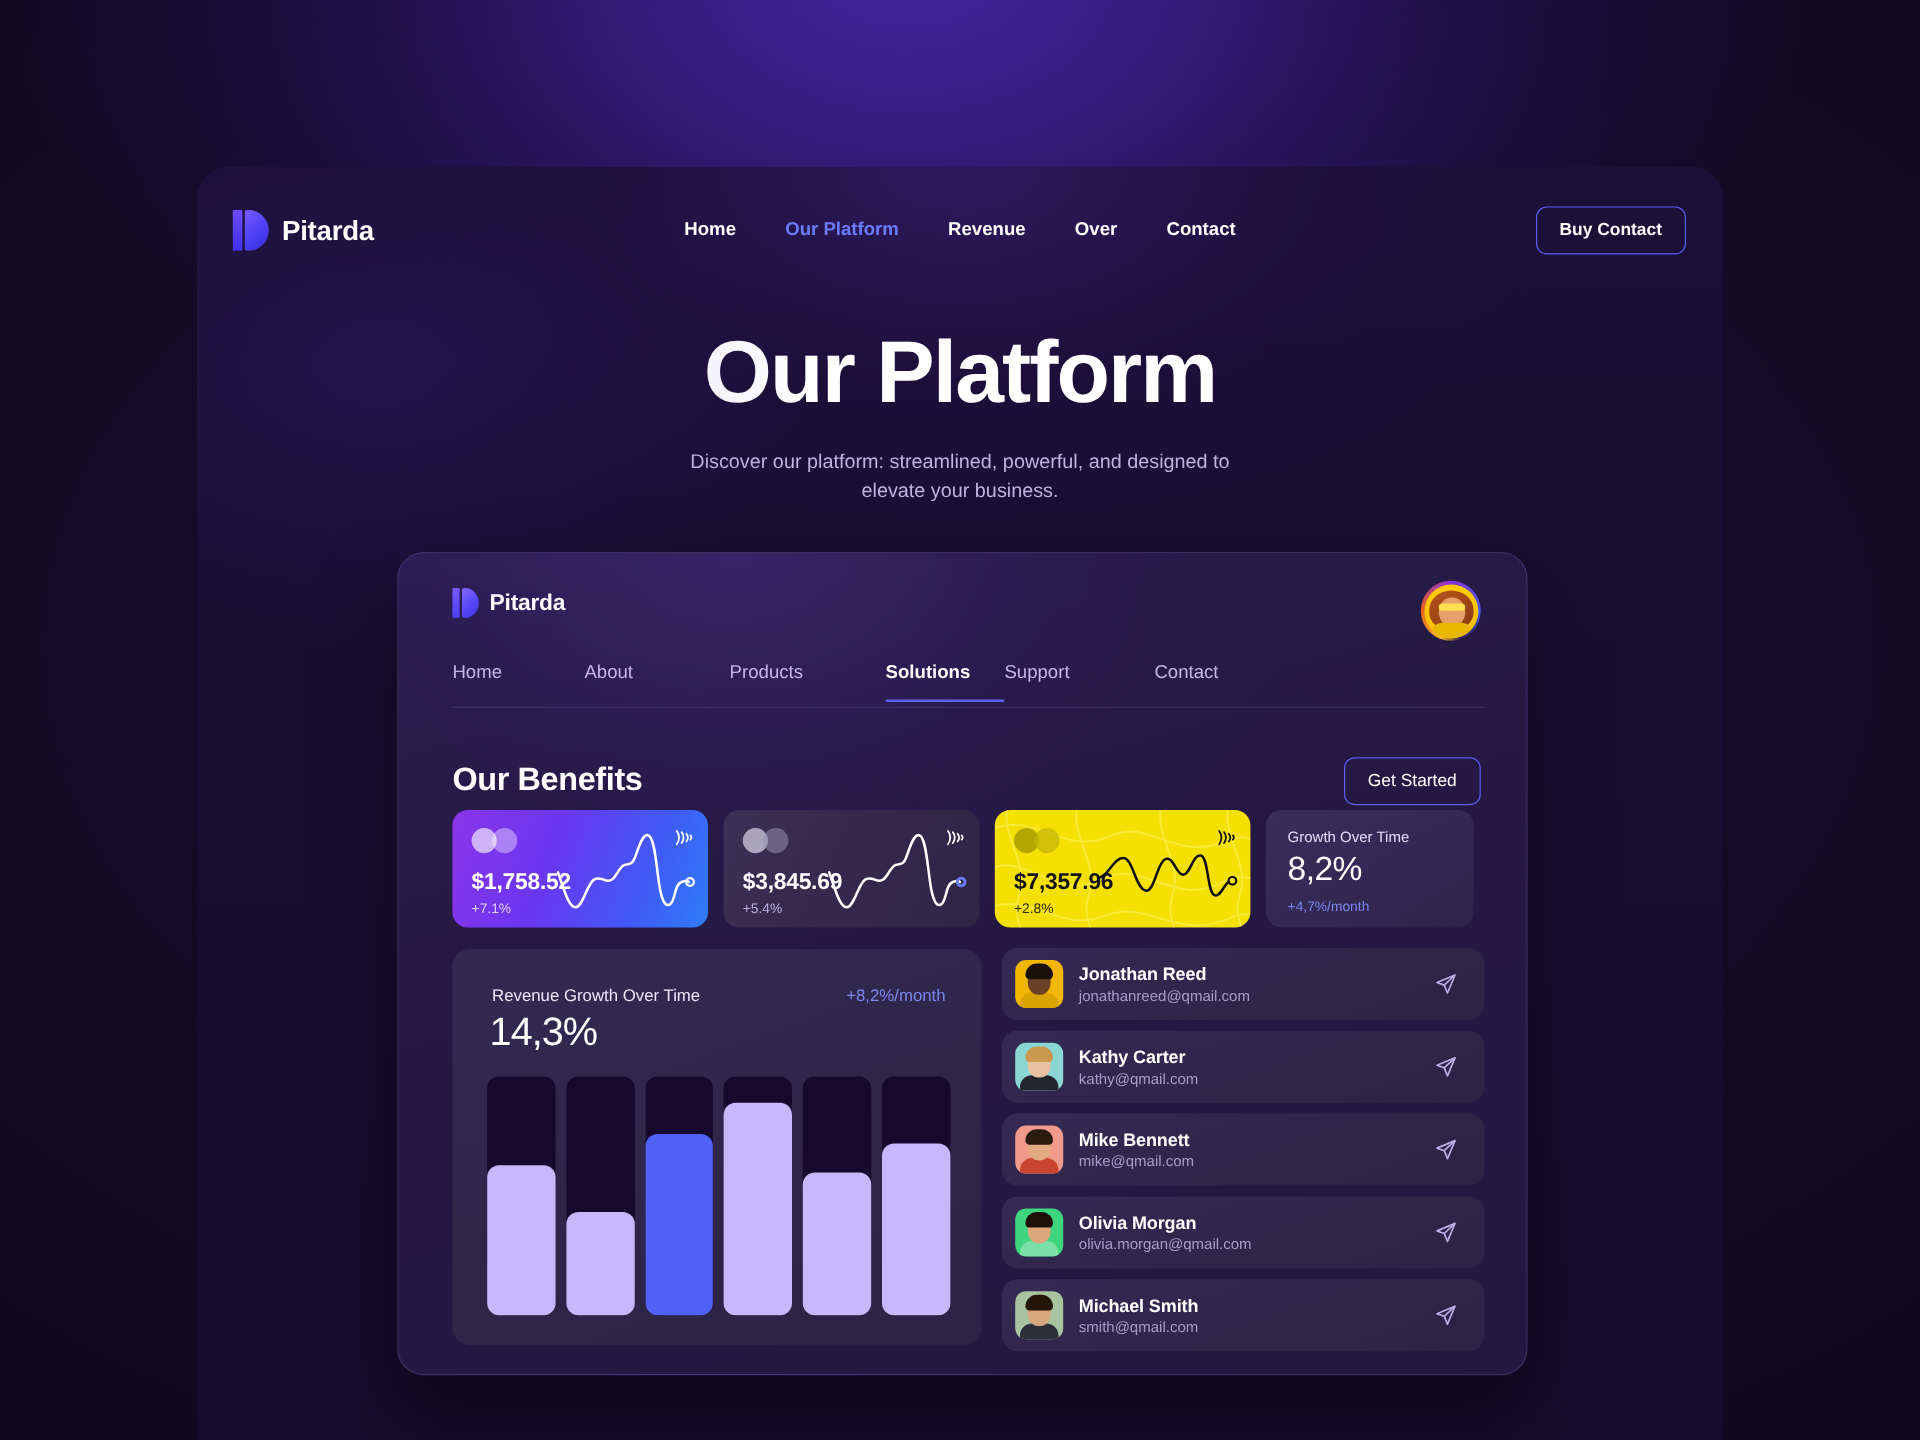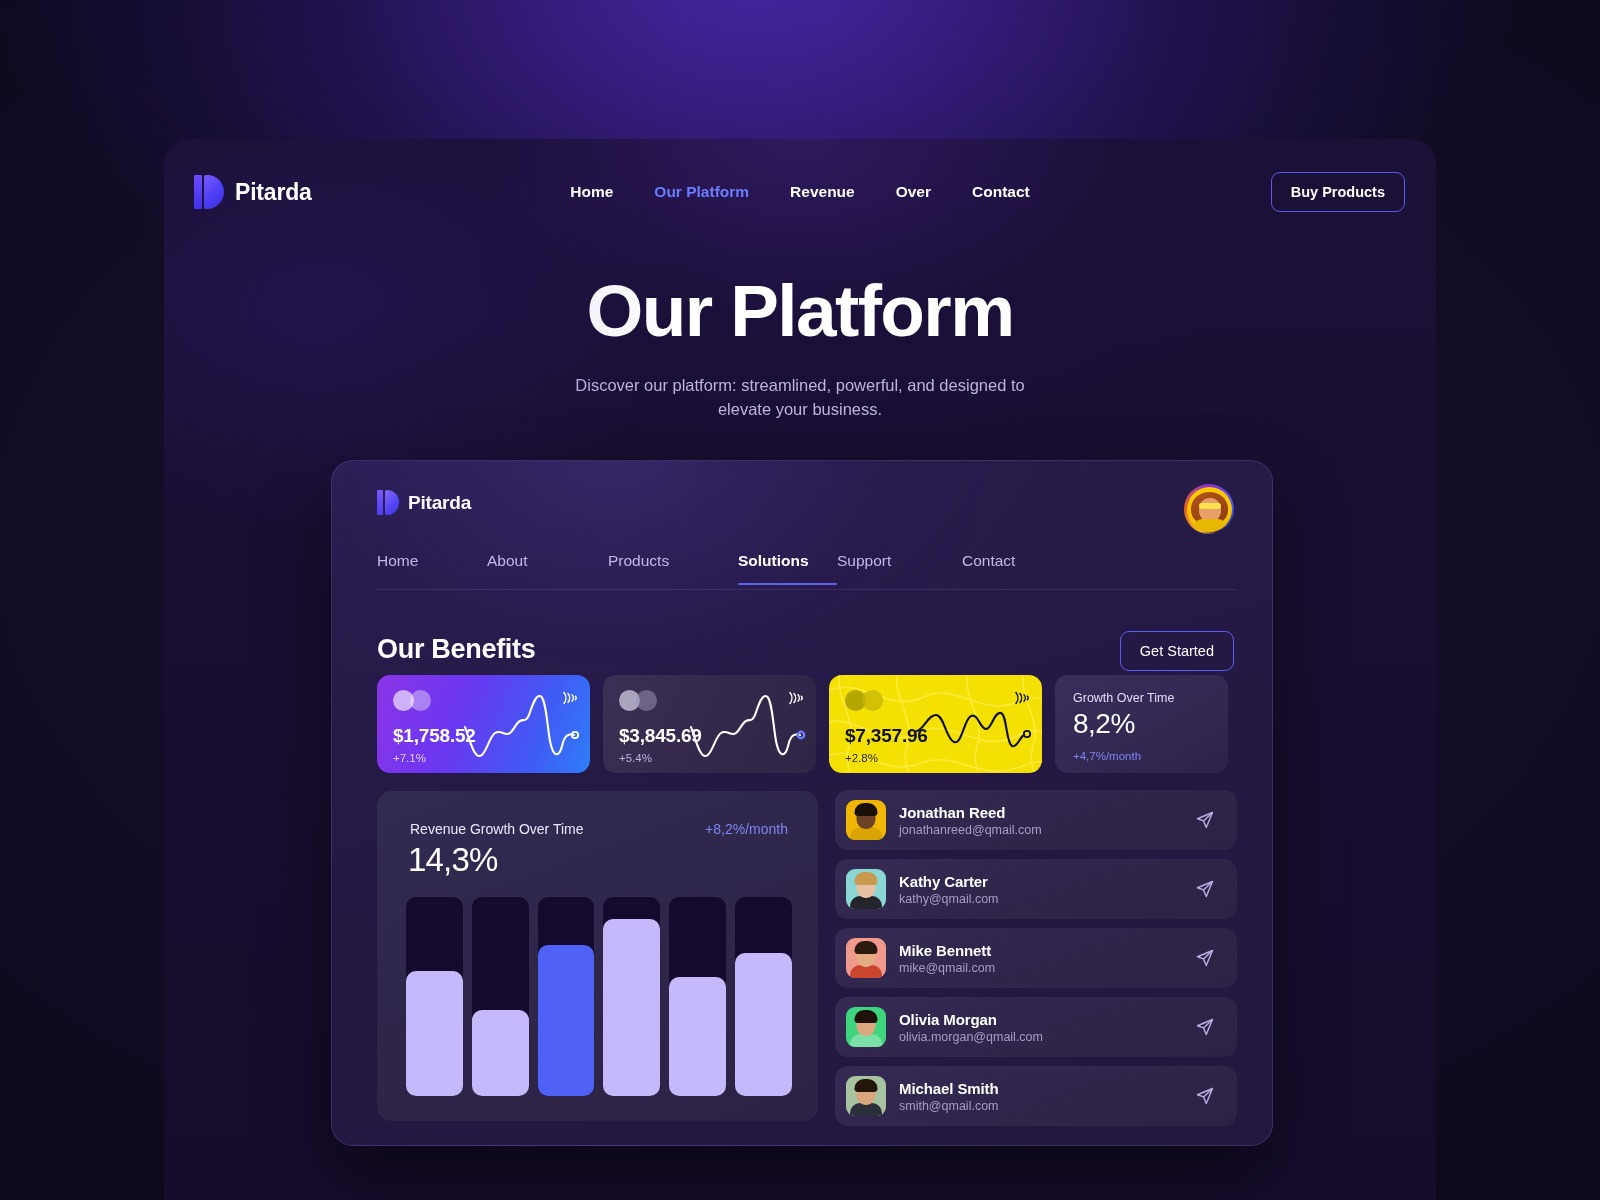--- a/index.html
+++ b/index.html
@@ -218,21 +218,21 @@
     </div>
 
     <div class="nav-links">
       <span class="nav-link">Home</span>
       <span class="nav-link active">Our Platform</span>
       <span class="nav-link">Revenue</span>
       <span class="nav-link">Over</span>
       <span class="nav-link">Contact</span>
     </div>
 
-    <button class="buy-btn">Buy Products</button>
+    <button class="buy-btn">Buy Contact</button>
   </div>
 
   <div class="hero">
     <h1>Our Platform</h1>
     <p>
       <span>Discover our platform: streamlined, powerful, and designed to</span><br>
       <span>elevate your business.</span>
     </p>
   </div>
 

